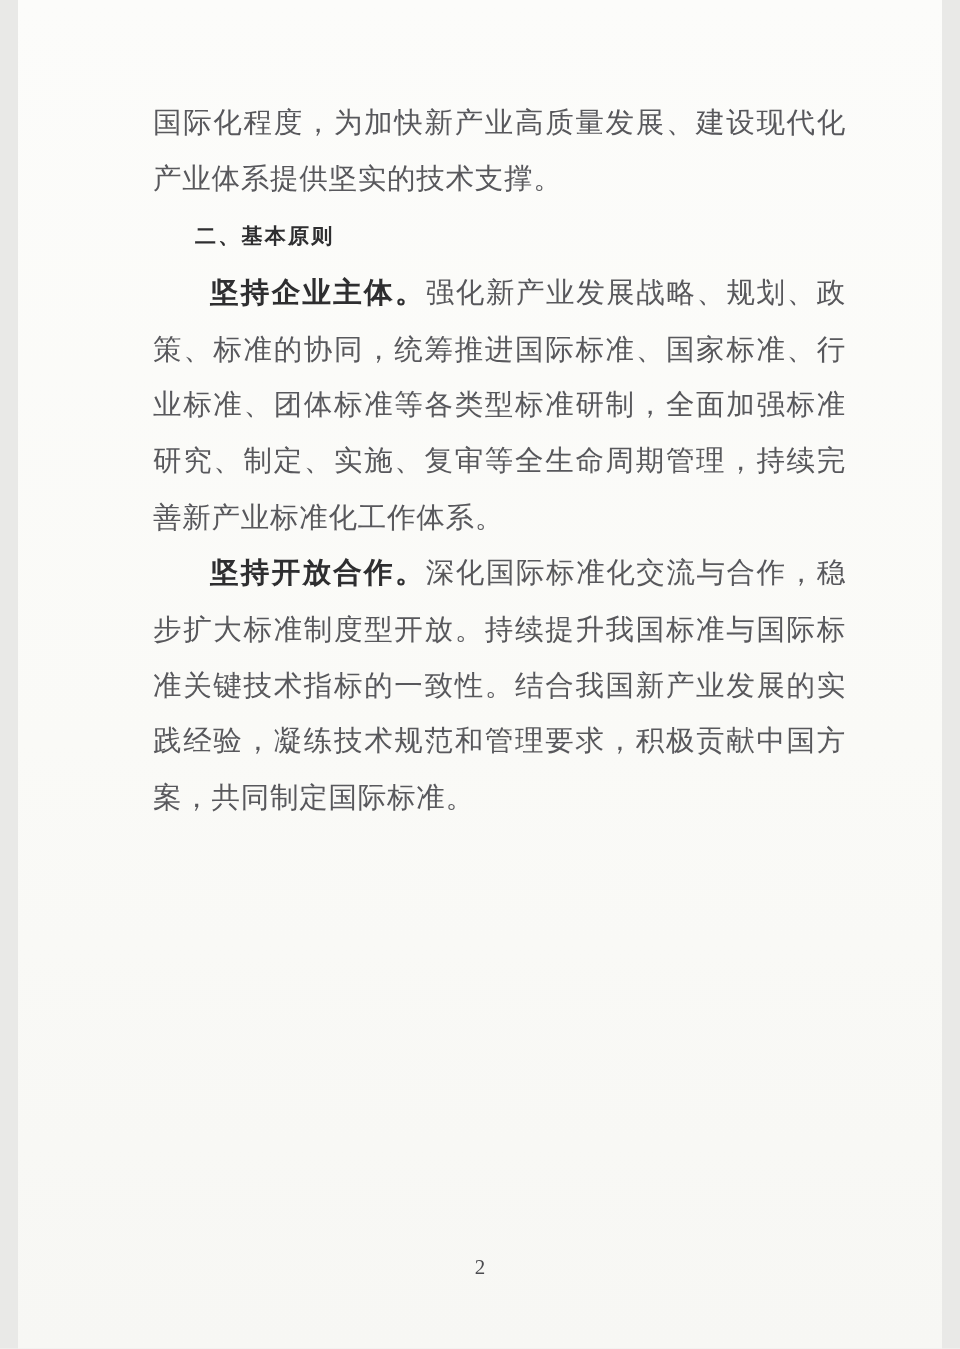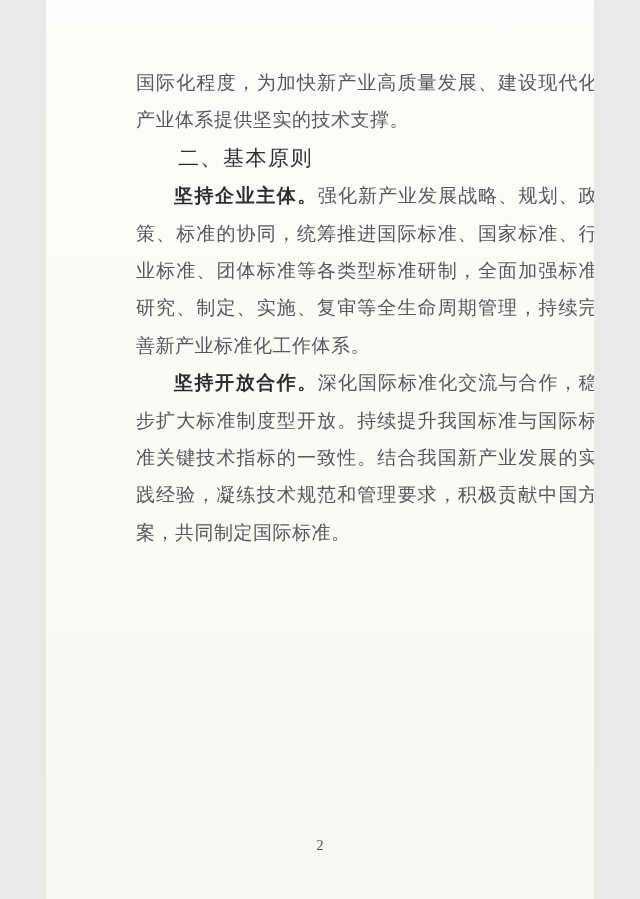--- a/index.html
+++ b/index.html
@@ -2,21 +2,21 @@
 <html lang="zh"><head>
 <meta charset="utf-8">
 <style>
   html, body {
     margin: 0;
     padding: 0;
     background: #e9e9e7;
   }
   .page {
     position: relative;
-    width: 548px;
+    width: 616px;
     height: 899px;
     margin: 0 auto;
     background: #fbfbf9;
     background-image: linear-gradient(180deg, #fcfcfa 0%, #fafaf7 55%, #f7f7f4 100%);
     overflow: hidden;
     font-family: "Liberation Serif", "DejaVu Serif", serif;
     color: #525256;
   }
   .content {
     position: absolute;
@@ -34,24 +34,24 @@
     color: #58585c;
   }
   .para.indent { text-indent: 2em; }
   .para .lead {
     font-weight: bold;
     color: #2e2e30;
     letter-spacing: 1px;
   }
   .heading {
     margin: 0;
-    font-size: 21px;
+    font-size: 14px;
     line-height: 37.4px;
     padding-left: 2em;
-    font-weight: normal;
+    font-weight: bold;
     color: #2e2e30;
     letter-spacing: 1.5px;
   }
   .heading-top-gap { margin-top: 1px; }
   .page-number {
     position: absolute;
     left: 0;
     right: 0;
     top: 838px;
     text-align: center;

